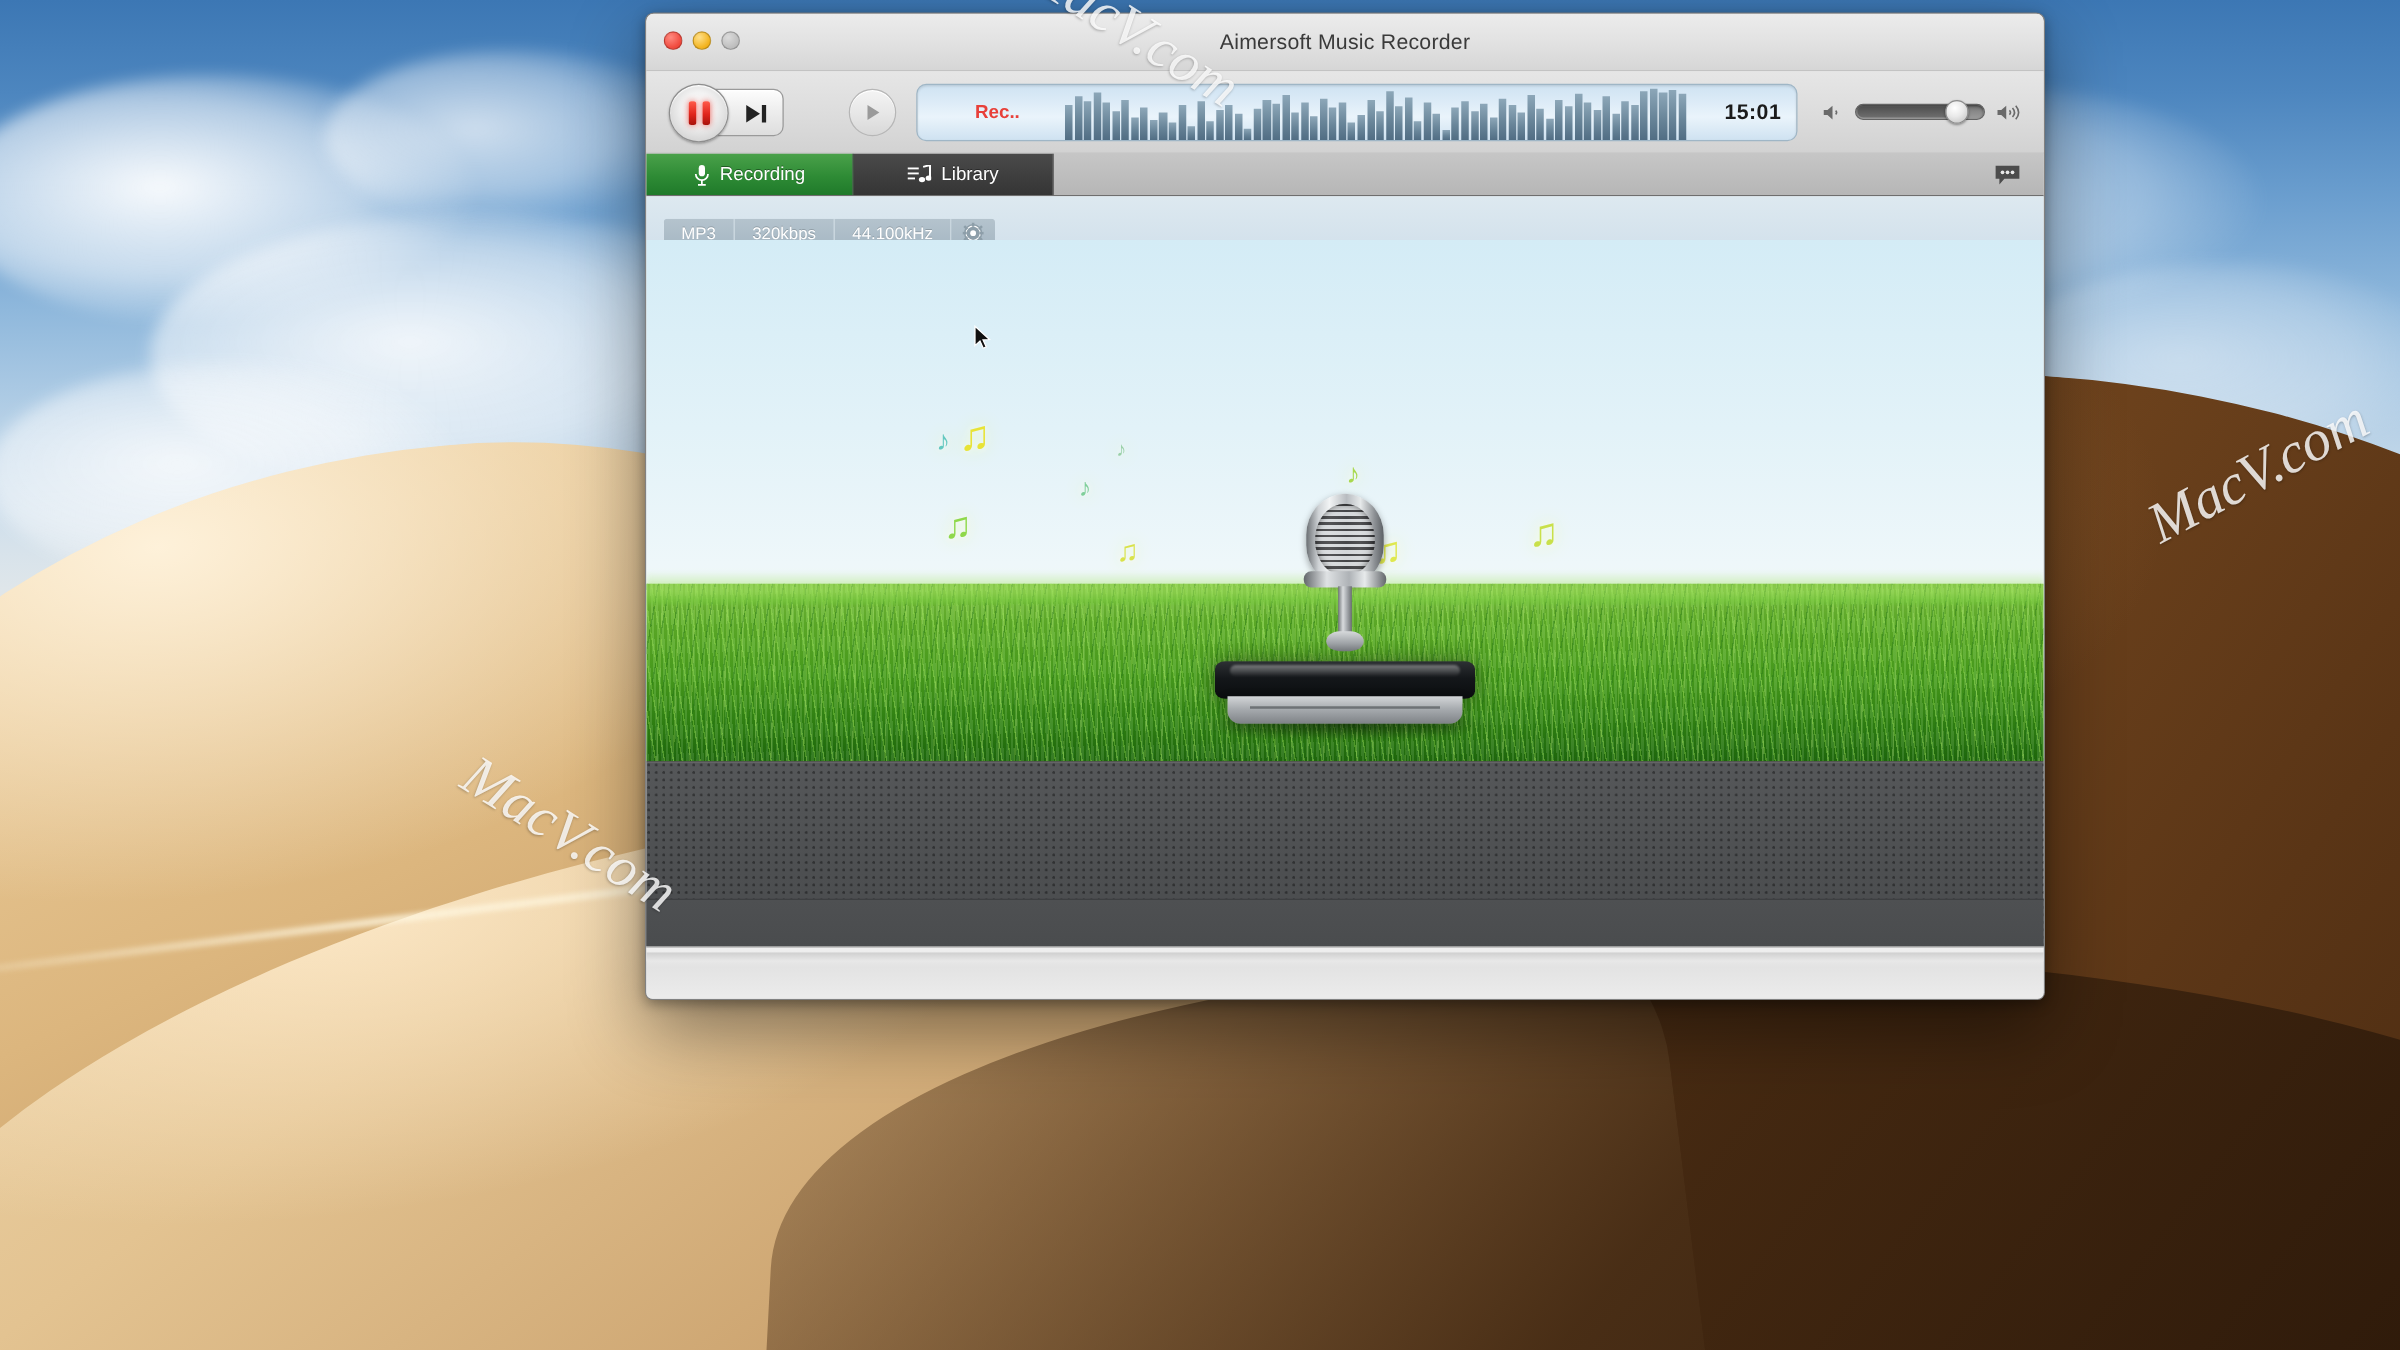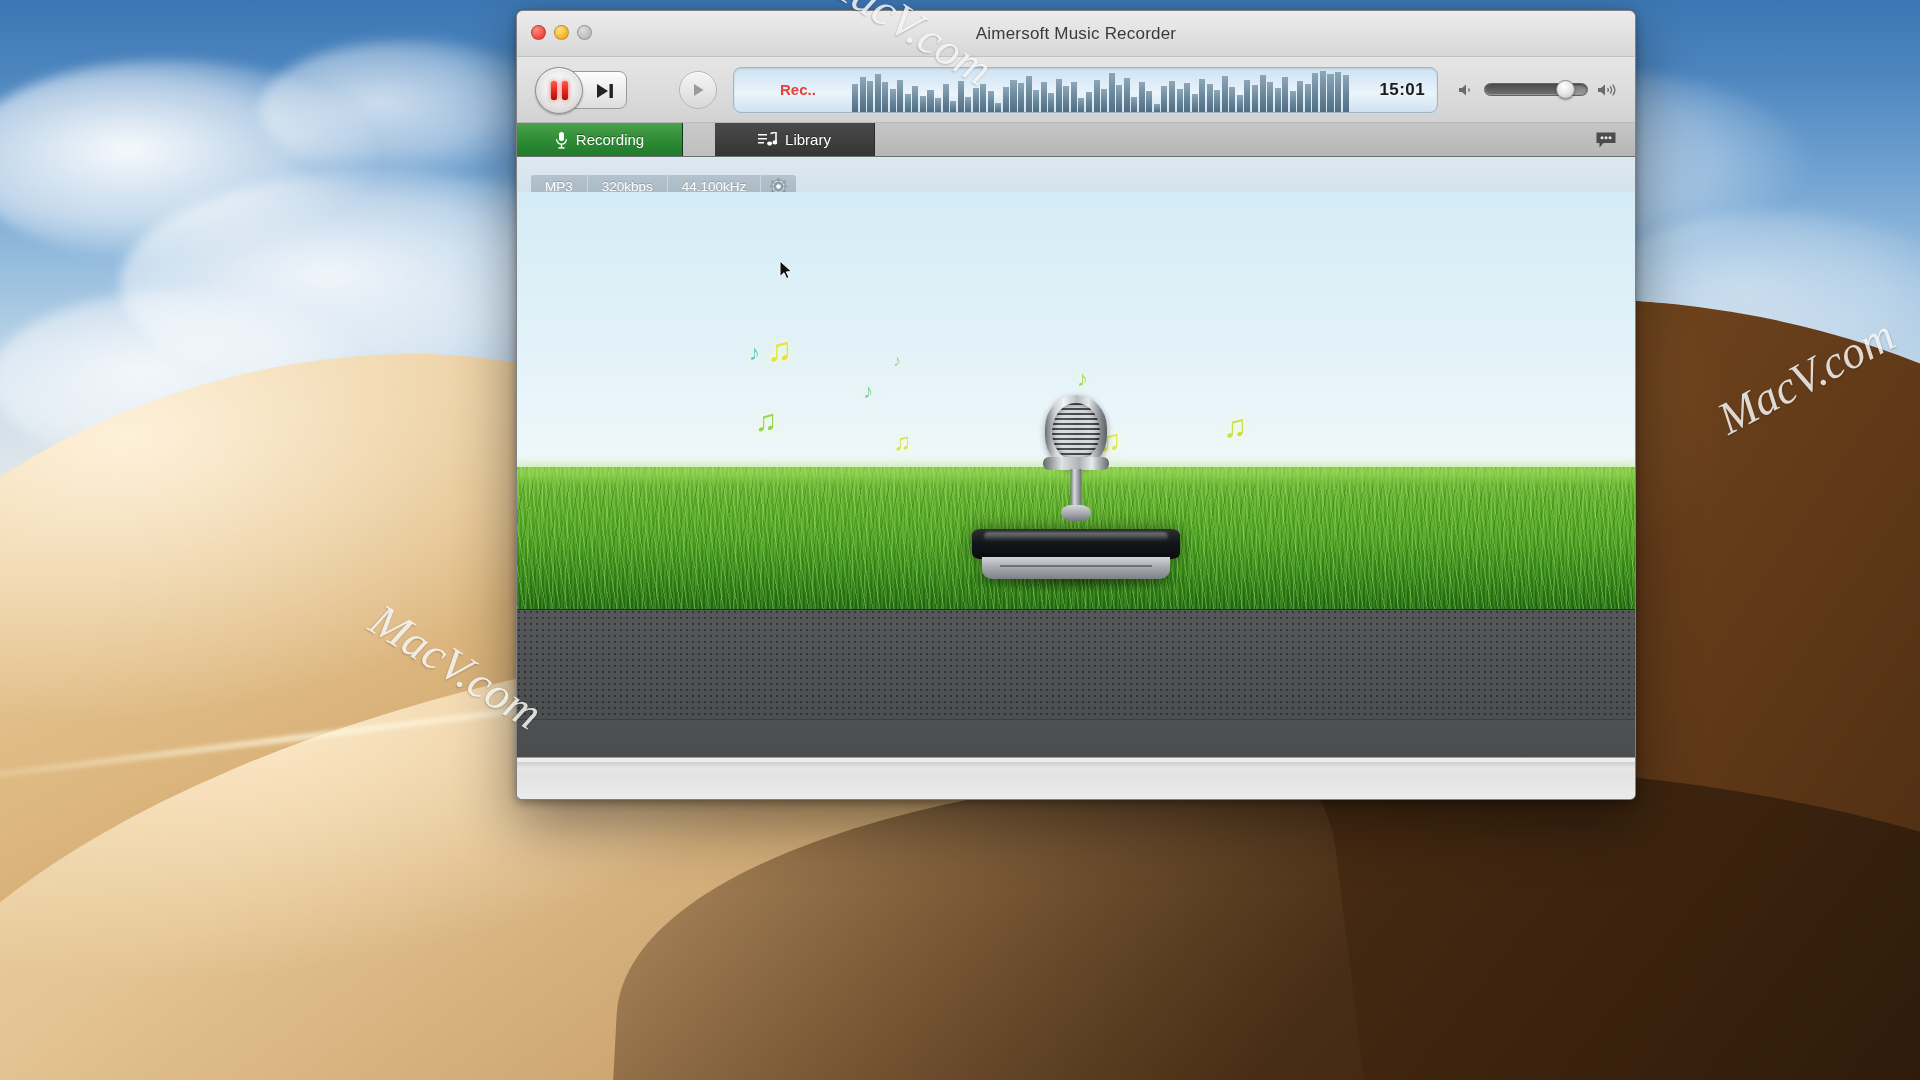--- a/index.html
+++ b/index.html
@@ -231,21 +231,20 @@
     text-shadow:0 -1px 0 rgba(0,0,0,0.4);
   }
   .tab.active {
     background:linear-gradient(to bottom, #4aa14a 0%, #2e8b35 55%, #1f7a2a 100%);
     border-right:1px solid #16331b;
   }
   .tab.inactive {
     background:linear-gradient(to bottom, #4a4a4a 0%, #3e3e3e 55%, #353535 100%);
     border-right:1px solid #2a2a2a;
     width:160px;
-    margin-left:32px;
   }
   .tabbar-rest { flex:1; background:linear-gradient(to bottom, #c6c6c6 0%, #b6b6b6 100%); position:relative; }
   .feedback-icon { position:absolute; right:18px; top:8px; }
 
   
   .format-strip {
     position:relative; height:35px;
     background:linear-gradient(to bottom, #dde9f0 0%, #d4e2ec 100%);
     display:flex; align-items:center; padding-left:14px;
   }

